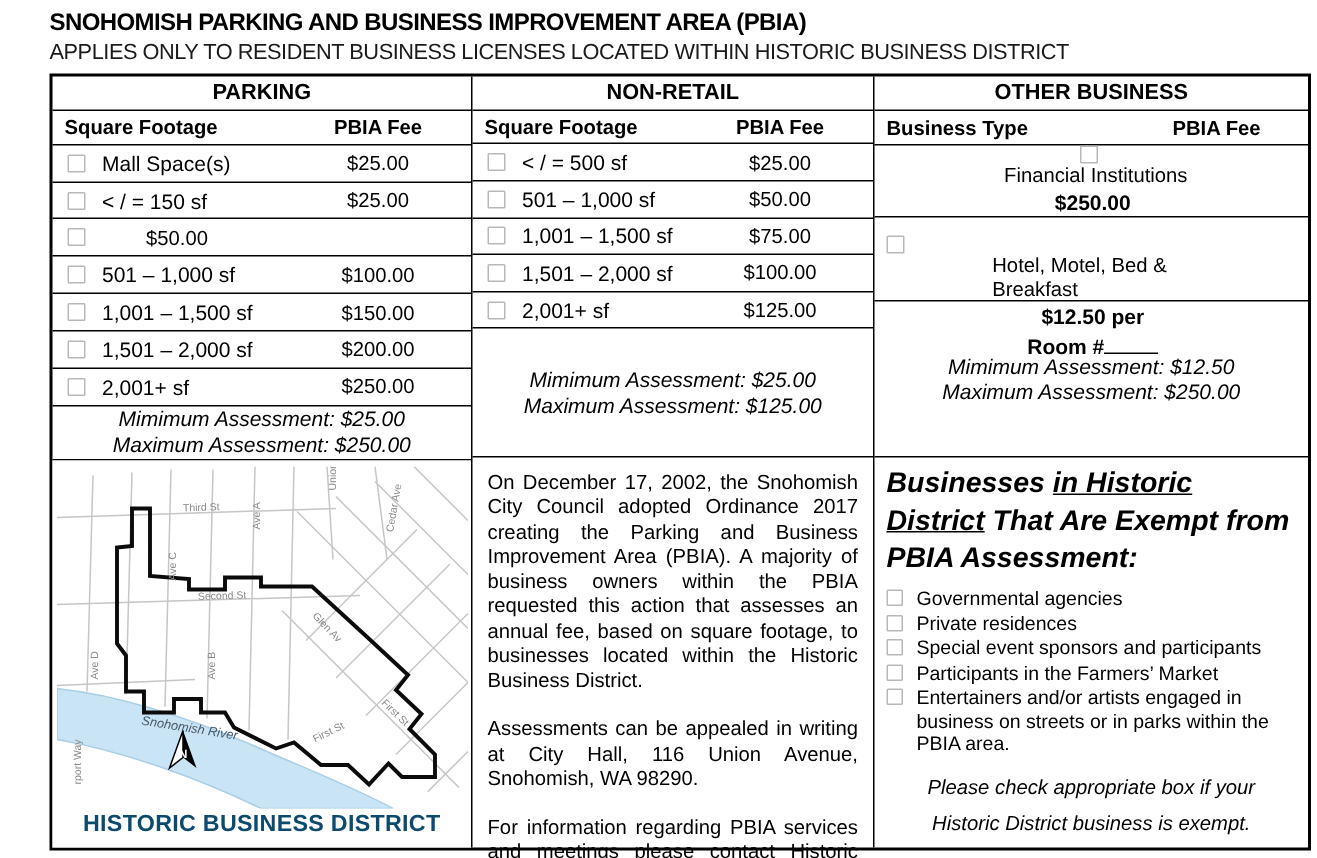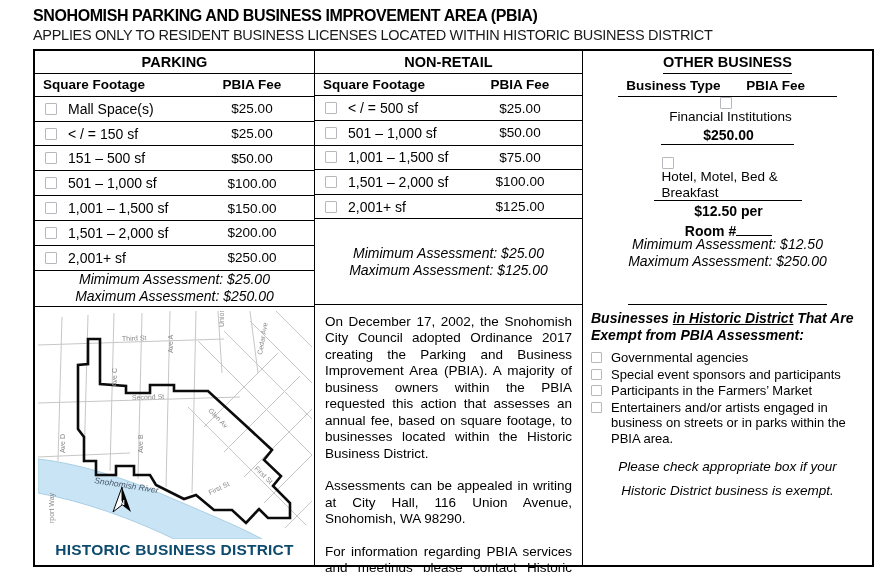--- a/index.html
+++ b/index.html
@@ -10,21 +10,21 @@
   .doc-title { position:absolute; left:33px; top:7px; font-size:16px; font-weight:bold;
                letter-spacing:-0.4px; color:#000; white-space:nowrap; }
   .doc-subtitle { position:absolute; left:33px; top:27px; font-size:14.5px;
                   letter-spacing:-0.3px; color:#1a1a1a; white-space:nowrap; }
 
   .pbia-table { position:absolute; left:33px; top:49px; width:841px; height:518px;
                 border:2px solid #000; display:flex; background:#fff; }
   .col { display:flex; flex-direction:column; }
   .col-1 { width:280px; border-right:1px solid #000; }
   .col-2 { width:268px; border-right:1px solid #000; }
-  .col-3 { flex:1;align-items:center; }
+  .col-3 { flex:1; }
 
   .col-head { height:23px; border-bottom:1px solid #000; display:flex; align-items:center;
               justify-content:center; font-weight:bold; font-size:14.5px; }
   .sub-head { height:23px; border-bottom:1px solid #000; display:flex; align-items:center;
               font-weight:bold; font-size:13.5px; padding-left:8px; }
   .sub-head .fee-col { font-weight:bold; }
 
   .data-row { height:25px; border-bottom:1px solid #000; display:flex; align-items:center;
               padding-left:10px; font-size:14px; }
   .cb { width:12px; height:12px; border:1px solid #b5b9bd; background:#fff; flex:0 0 12px;
@@ -50,21 +50,21 @@
   .map-cell { height:260px; display:flex; flex-direction:column; align-items:center;
               padding-top:4px; background:#fff; }
   .map-cap { font-size:15.5px; font-weight:bold; color:#0c4a6e; letter-spacing:0.2px;
              margin-top:2px; }
 
   .info-cell { height:260px; padding:9px 10px 0 10px; font-size:13.5px; line-height:16.5px;
                text-align:justify; }
   .info-cell p { margin-bottom:16px; }
 
   .exempt-cell { height:260px; padding:5px 8px 0 8px; font-size:13.5px; }
-  .exempt-head { font-weight:bold; font-style:italic; font-size:14px; line-height:17px;
+  .exempt-head { font-weight:bold; font-style:italic; font-size:19px; line-height:25px;
                  margin-bottom:6px; }
   .exempt-head .u { text-decoration:underline; }
   .ex-item { display:flex; align-items:flex-start; margin-bottom:1px; line-height:15.5px;
              font-size:13px; }
   .ex-item .cb { margin-top:2px; margin-right:9px; }
   .ex-note { font-style:italic; text-align:center; margin-top:9px; font-size:13.5px;
              line-height:24px; padding:0 14px; }
   .em { font-style:italic; }
 
   svg text { font-family:"Liberation Sans", sans-serif; }
@@ -90,21 +90,20 @@
         <span class="row-label">Mall Space(s)</span>
         <span class="fee-col">$25.00</span>
       </div>
       <div class="data-row">
         <span class="cb"></span>
         <span class="row-label">&lt; / = 150 sf</span>
         <span class="fee-col">$25.00</span>
       </div>
       <div class="data-row">
         <span class="cb"></span>
-        <span class="row-label">151 – 500 sf</span>
         <span class="fee-col">$50.00</span>
       </div>
       <div class="data-row">
         <span class="cb"></span>
         <span class="row-label">501 – 1,000 sf</span>
         <span class="fee-col">$100.00</span>
       </div>
       <div class="data-row">
         <span class="cb"></span>
         <span class="row-label">1,001 – 1,500 sf</span>
@@ -251,20 +250,24 @@
 
       <div class="exempt-cell">
         <div class="exempt-head"><span>Businesses </span><span class="u">in Historic District</span><span> That Are Exempt from PBIA Assessment:</span></div>
 
         <div class="ex-item">
           <span class="cb sm"></span>
           <span><span>Governmental agencies</span><span class="em"></span></span>
         </div>
         <div class="ex-item">
           <span class="cb sm"></span>
+          <span><span>Private residences</span><span class="em"></span></span>
+        </div>
+        <div class="ex-item">
+          <span class="cb sm"></span>
           <span><span>Special event sponsors and participants</span><span class="em"></span></span>
         </div>
         <div class="ex-item">
           <span class="cb sm"></span>
           <span><span>Participants in the Farmers’ Market</span><span class="em"></span></span>
         </div>
         <div class="ex-item">
           <span class="cb sm"></span>
           <span><span>Entertainers and/or artists engaged in business on streets or in parks within the PBIA area.</span><span class="em"></span></span>
         </div>

